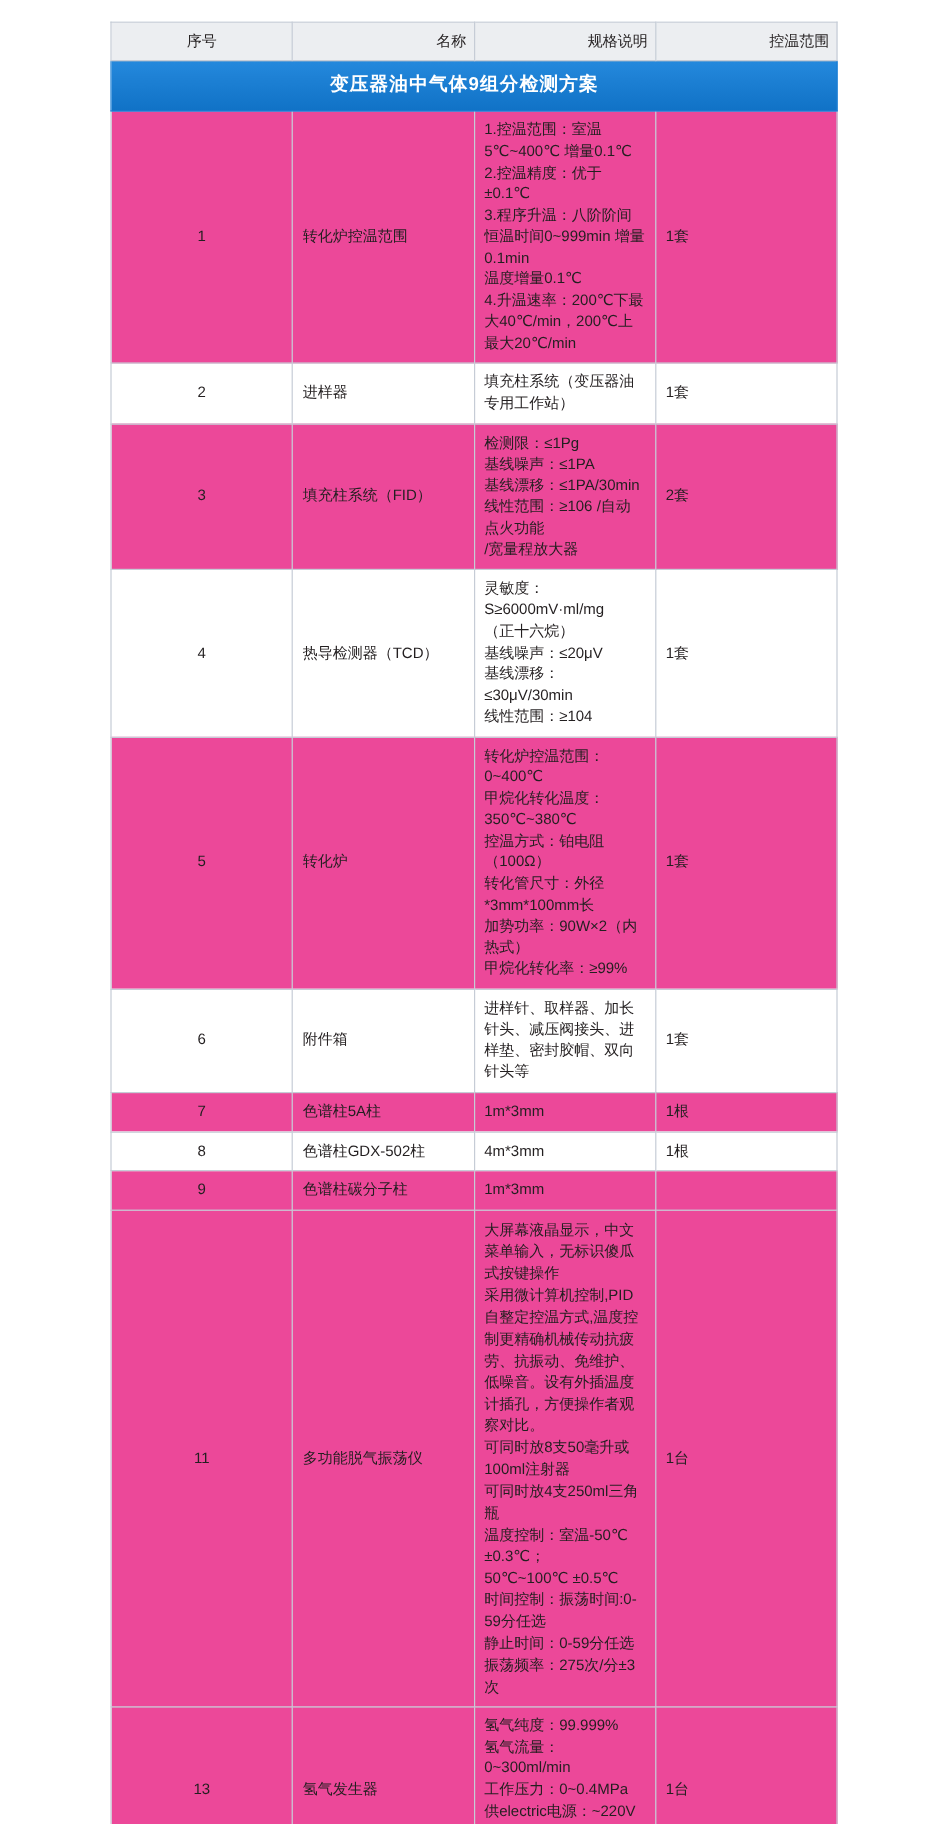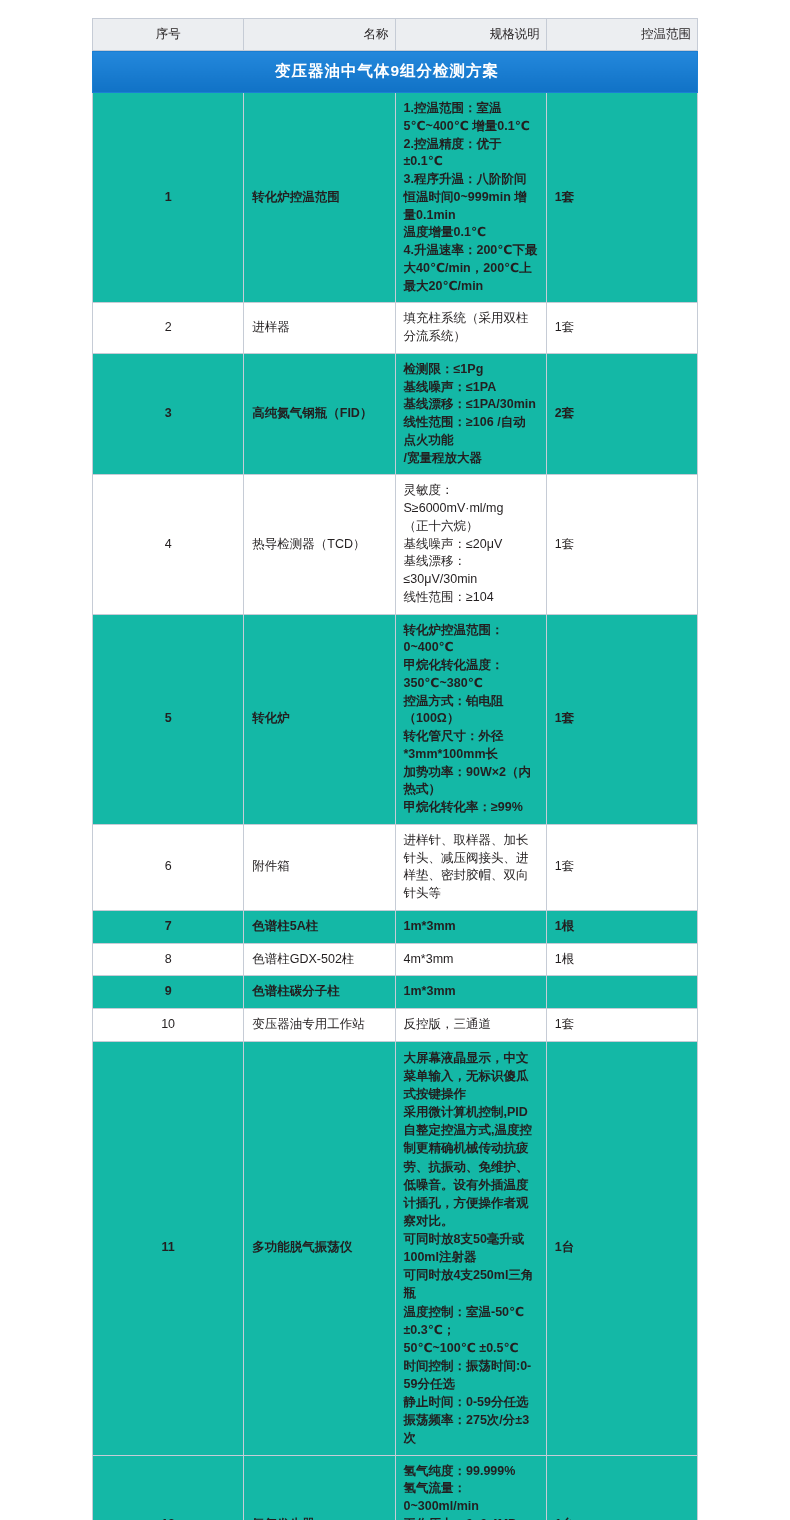--- a/index.html
+++ b/index.html
@@ -63,22 +63,21 @@
   td.c-name {
     width: 140px;
   }
   td.c-spec {
     width: 274px;
   }
   td.c-qty {
     width: 96px;
   }
   tr.shade td {
-    background: #14b8a6;
-    font-weight: bold;
+    background: #ec4899;
   }
   tr.plain td {
     background: #ffffff;
   }
   .spec-lines {
     white-space: pre-line;
   }
   .tight {
     line-height: 1.45;
   }
@@ -109,26 +108,26 @@
 2.控温精度：优于±0.1℃
 3.程序升温：八阶阶间
 恒温时间0~999min 增量0.1min
 温度增量0.1℃
 4.升温速率：200℃下最大40℃/min，200℃上最大20℃/min</td>
         <td class="c-qty">1套</td>
       </tr>
       <tr class="plain">
         <td class="c-no">2</td>
         <td class="c-name">进样器</td>
-        <td class="c-spec spec-lines">填充柱系统（采用双柱分流系统）</td>
+        <td class="c-spec spec-lines">填充柱系统（变压器油专用工作站）</td>
         <td class="c-qty">1套</td>
       </tr>
       <tr class="shade">
         <td class="c-no">3</td>
-        <td class="c-name">高纯氮气钢瓶（FID）</td>
+        <td class="c-name">填充柱系统（FID）</td>
         <td class="c-spec spec-lines">检测限：≤1Pg
 基线噪声：≤1PA
 基线漂移：≤1PA/30min
 线性范围：≥106 /自动点火功能
 /宽量程放大器</td>
         <td class="c-qty">2套</td>
       </tr>
       <tr class="plain">
         <td class="c-no">4</td>
         <td class="c-name">热导检测器（TCD）</td>
@@ -166,26 +165,20 @@
         <td class="c-no">8</td>
         <td class="c-name">色谱柱GDX-502柱</td>
         <td class="c-spec spec-lines">4m*3mm</td>
         <td class="c-qty">1根</td>
       </tr>
       <tr class="shade">
         <td class="c-no">9</td>
         <td class="c-name">色谱柱碳分子柱</td>
         <td class="c-spec spec-lines">1m*3mm</td>
         <td class="c-qty"></td>
-      </tr>
-      <tr class="plain">
-        <td class="c-no">10</td>
-        <td class="c-name">变压器油专用工作站</td>
-        <td class="c-spec spec-lines">反控版，三通道</td>
-        <td class="c-qty">1套</td>
       </tr>
       <tr class="shade">
         <td class="c-no">11</td>
         <td class="c-name">多功能脱气振荡仪</td>
         <td class="c-spec spec-lines tight">大屏幕液晶显示，中文菜单输入，无标识傻瓜式按键操作
 采用微计算机控制,PID自整定控温方式,温度控制更精确机械传动抗疲劳、抗振动、免维护、低噪音。设有外插温度计插孔，方便操作者观察对比。
 可同时放8支50毫升或100ml注射器
 可同时放4支250ml三角瓶
 温度控制：室温-50℃ ±0.3℃；
  50℃~100℃ ±0.5℃

